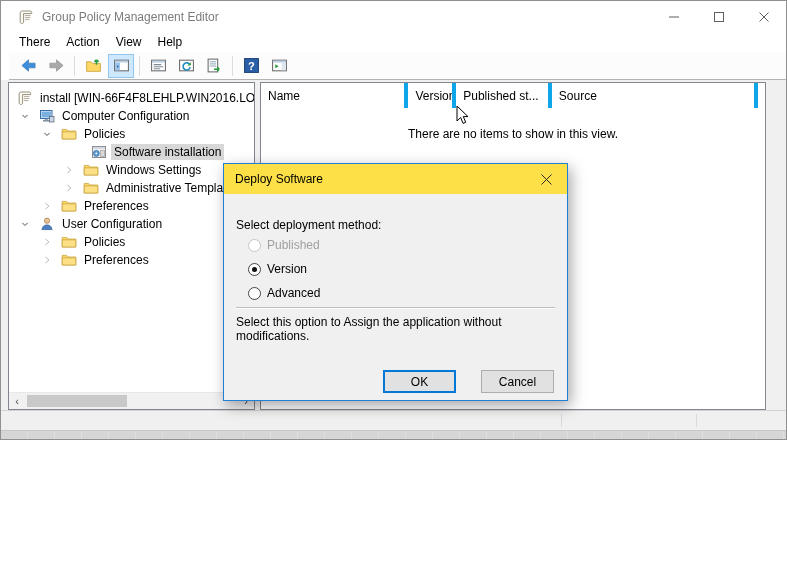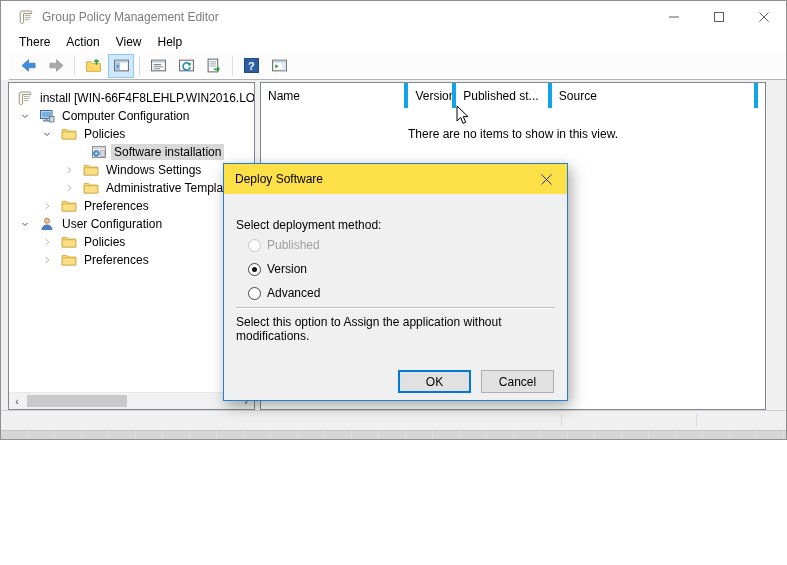--- a/index.html
+++ b/index.html
@@ -75,21 +75,21 @@
   .radio-circle.checked::after{content:"";position:absolute;left:3px;top:3px;width:5px;height:5px;
     border-radius:50%;background:#101010;}
   .radio-label{margin-left:6px;}
   .radio-row.disabled .radio-circle{border-color:#c6c6c6;}
   .radio-row.disabled .radio-label{color:#a0a0a0;}
   .dlg-sep{position:absolute;left:12px;right:12px;top:113px;height:0;
     border-top:1px solid #bdbdbd;border-bottom:1px solid #ffffff;}
   .dlg-desc{position:absolute;left:12px;top:121px;}
   .btn{position:absolute;top:176px;width:73px;height:23px;background:#e1e1e1;
     font-family:"Liberation Sans",sans-serif;font-size:12px;padding:0;cursor:default;}
-  .btn.ok{left:174px;border:2px solid #0078d7;}
+  .btn.ok{left:159px;border:2px solid #0078d7;}
   .btn.cancel{left:257px;border:1px solid #adadad;}
   
   .cursor{position:absolute;left:455px;top:104px;z-index:20;}
 </style>
 </head>
 <body>
 
 <div class="window">
 
   <div class="titlebar">

